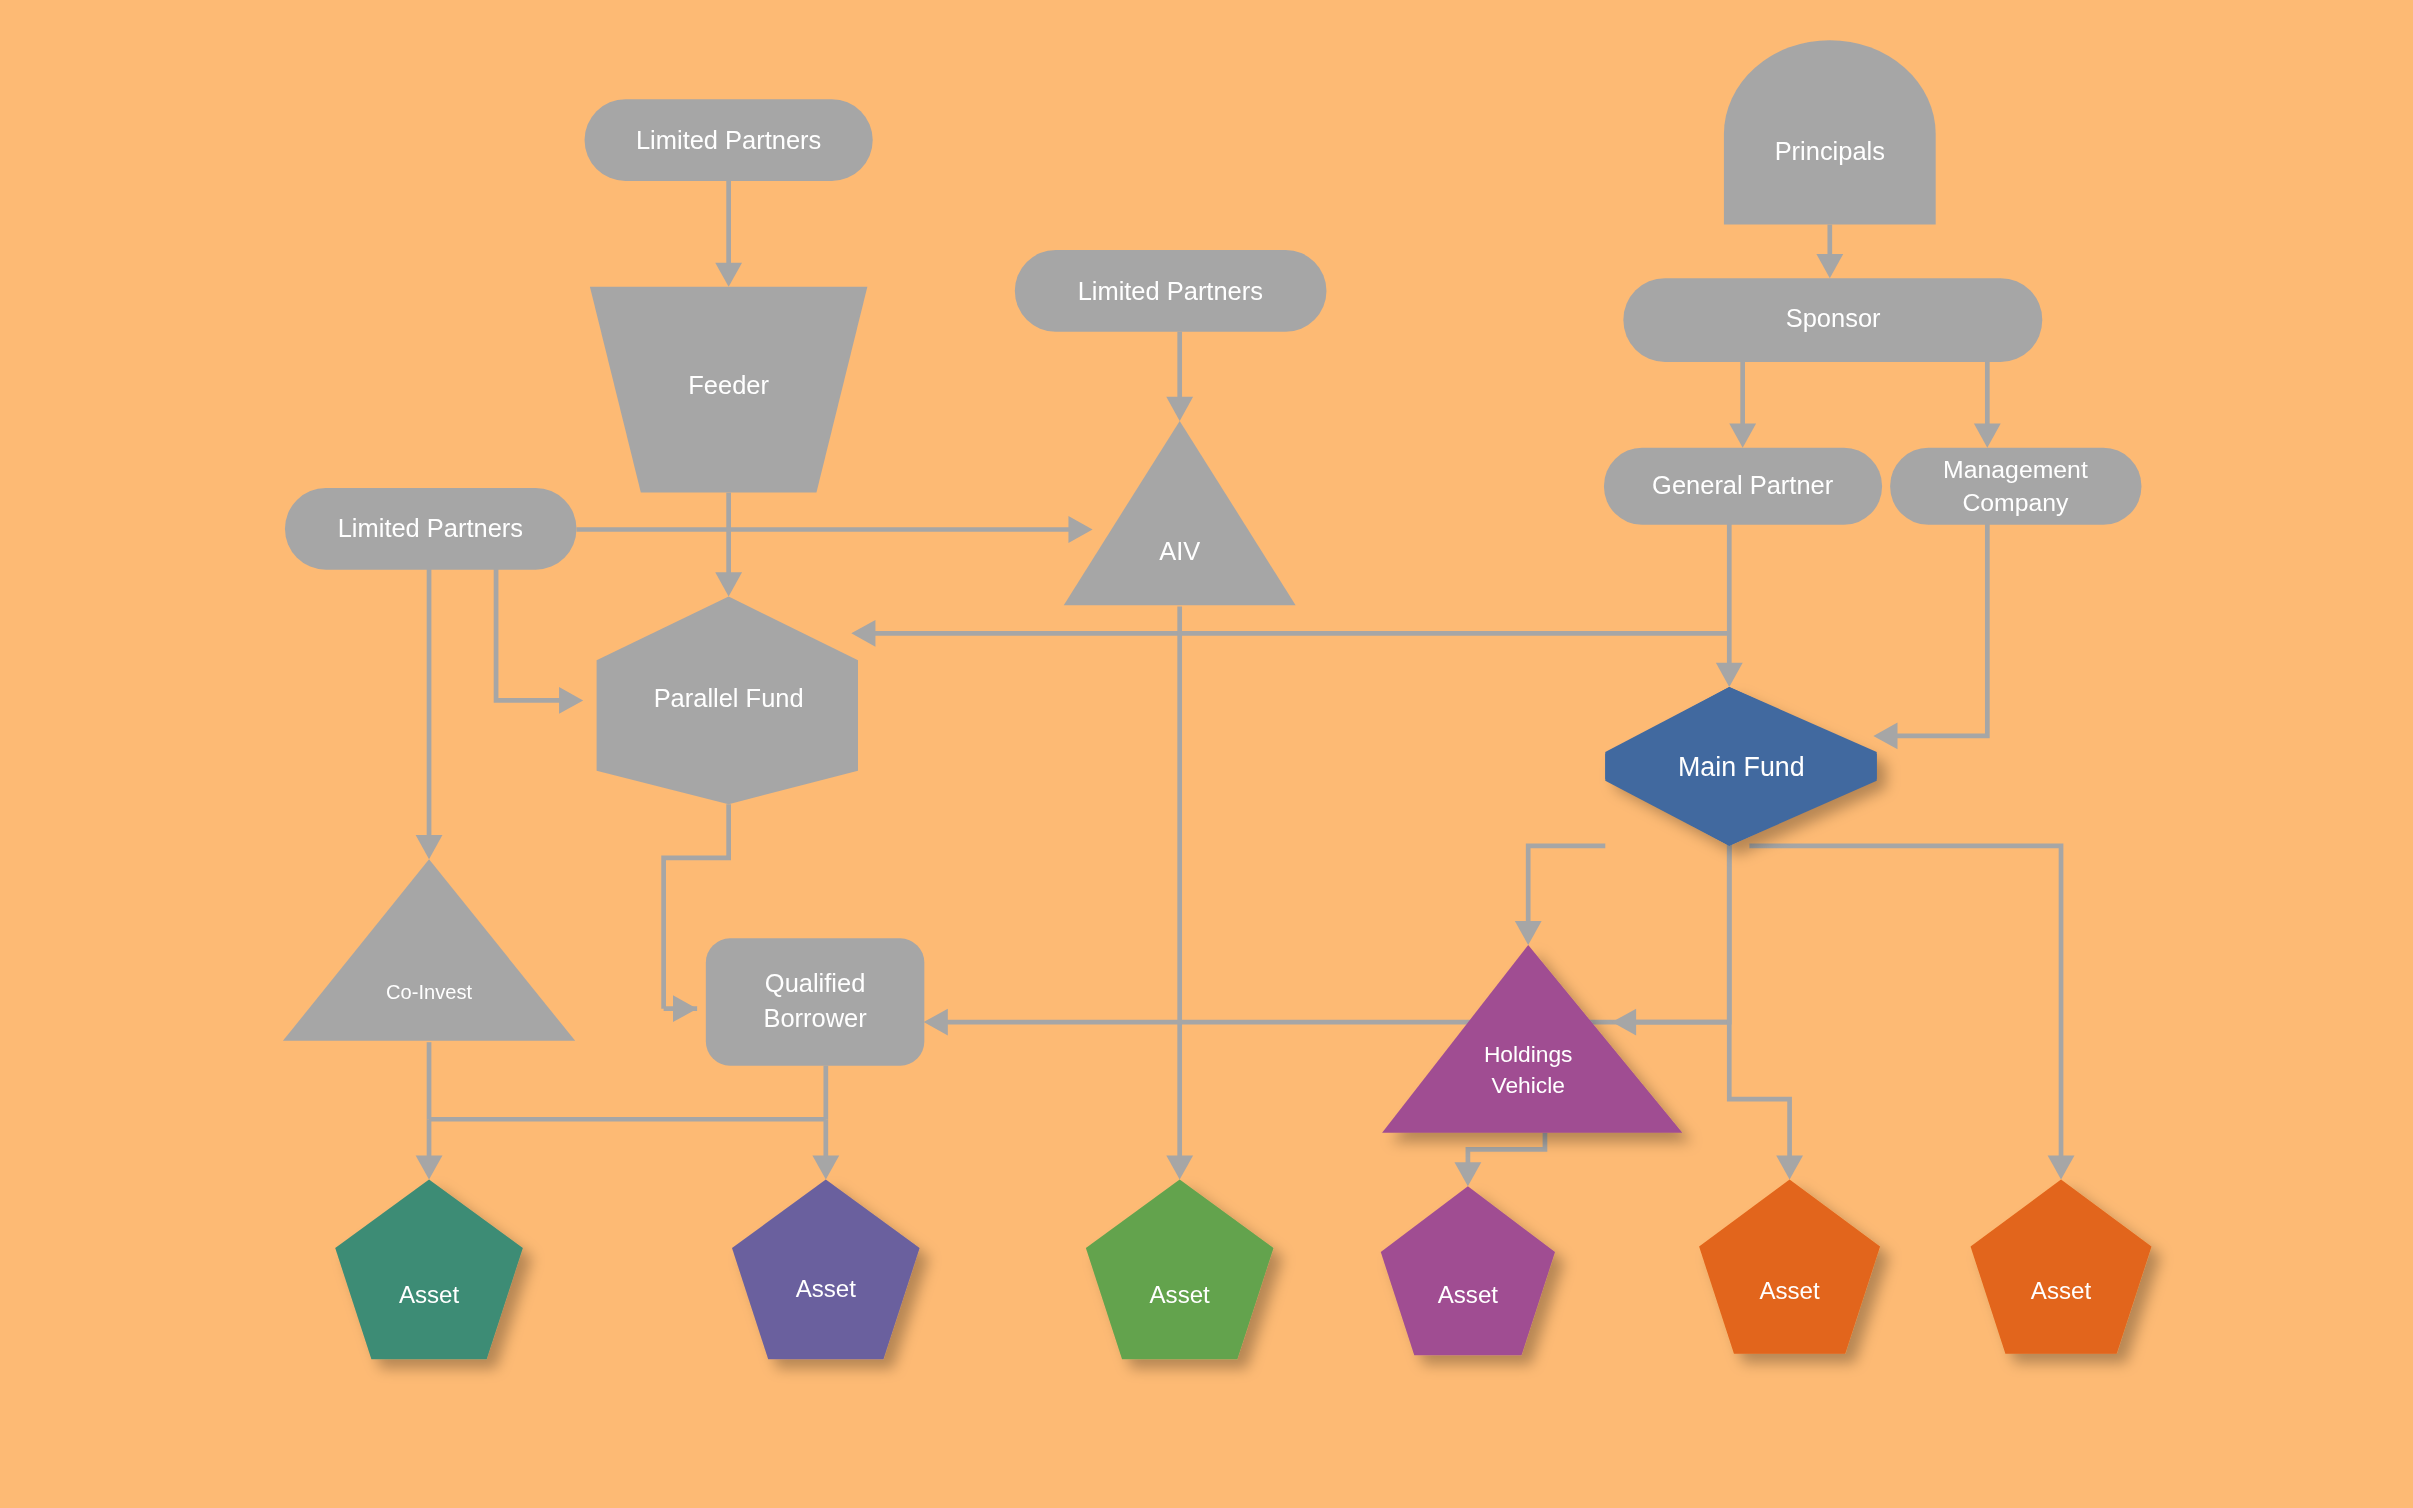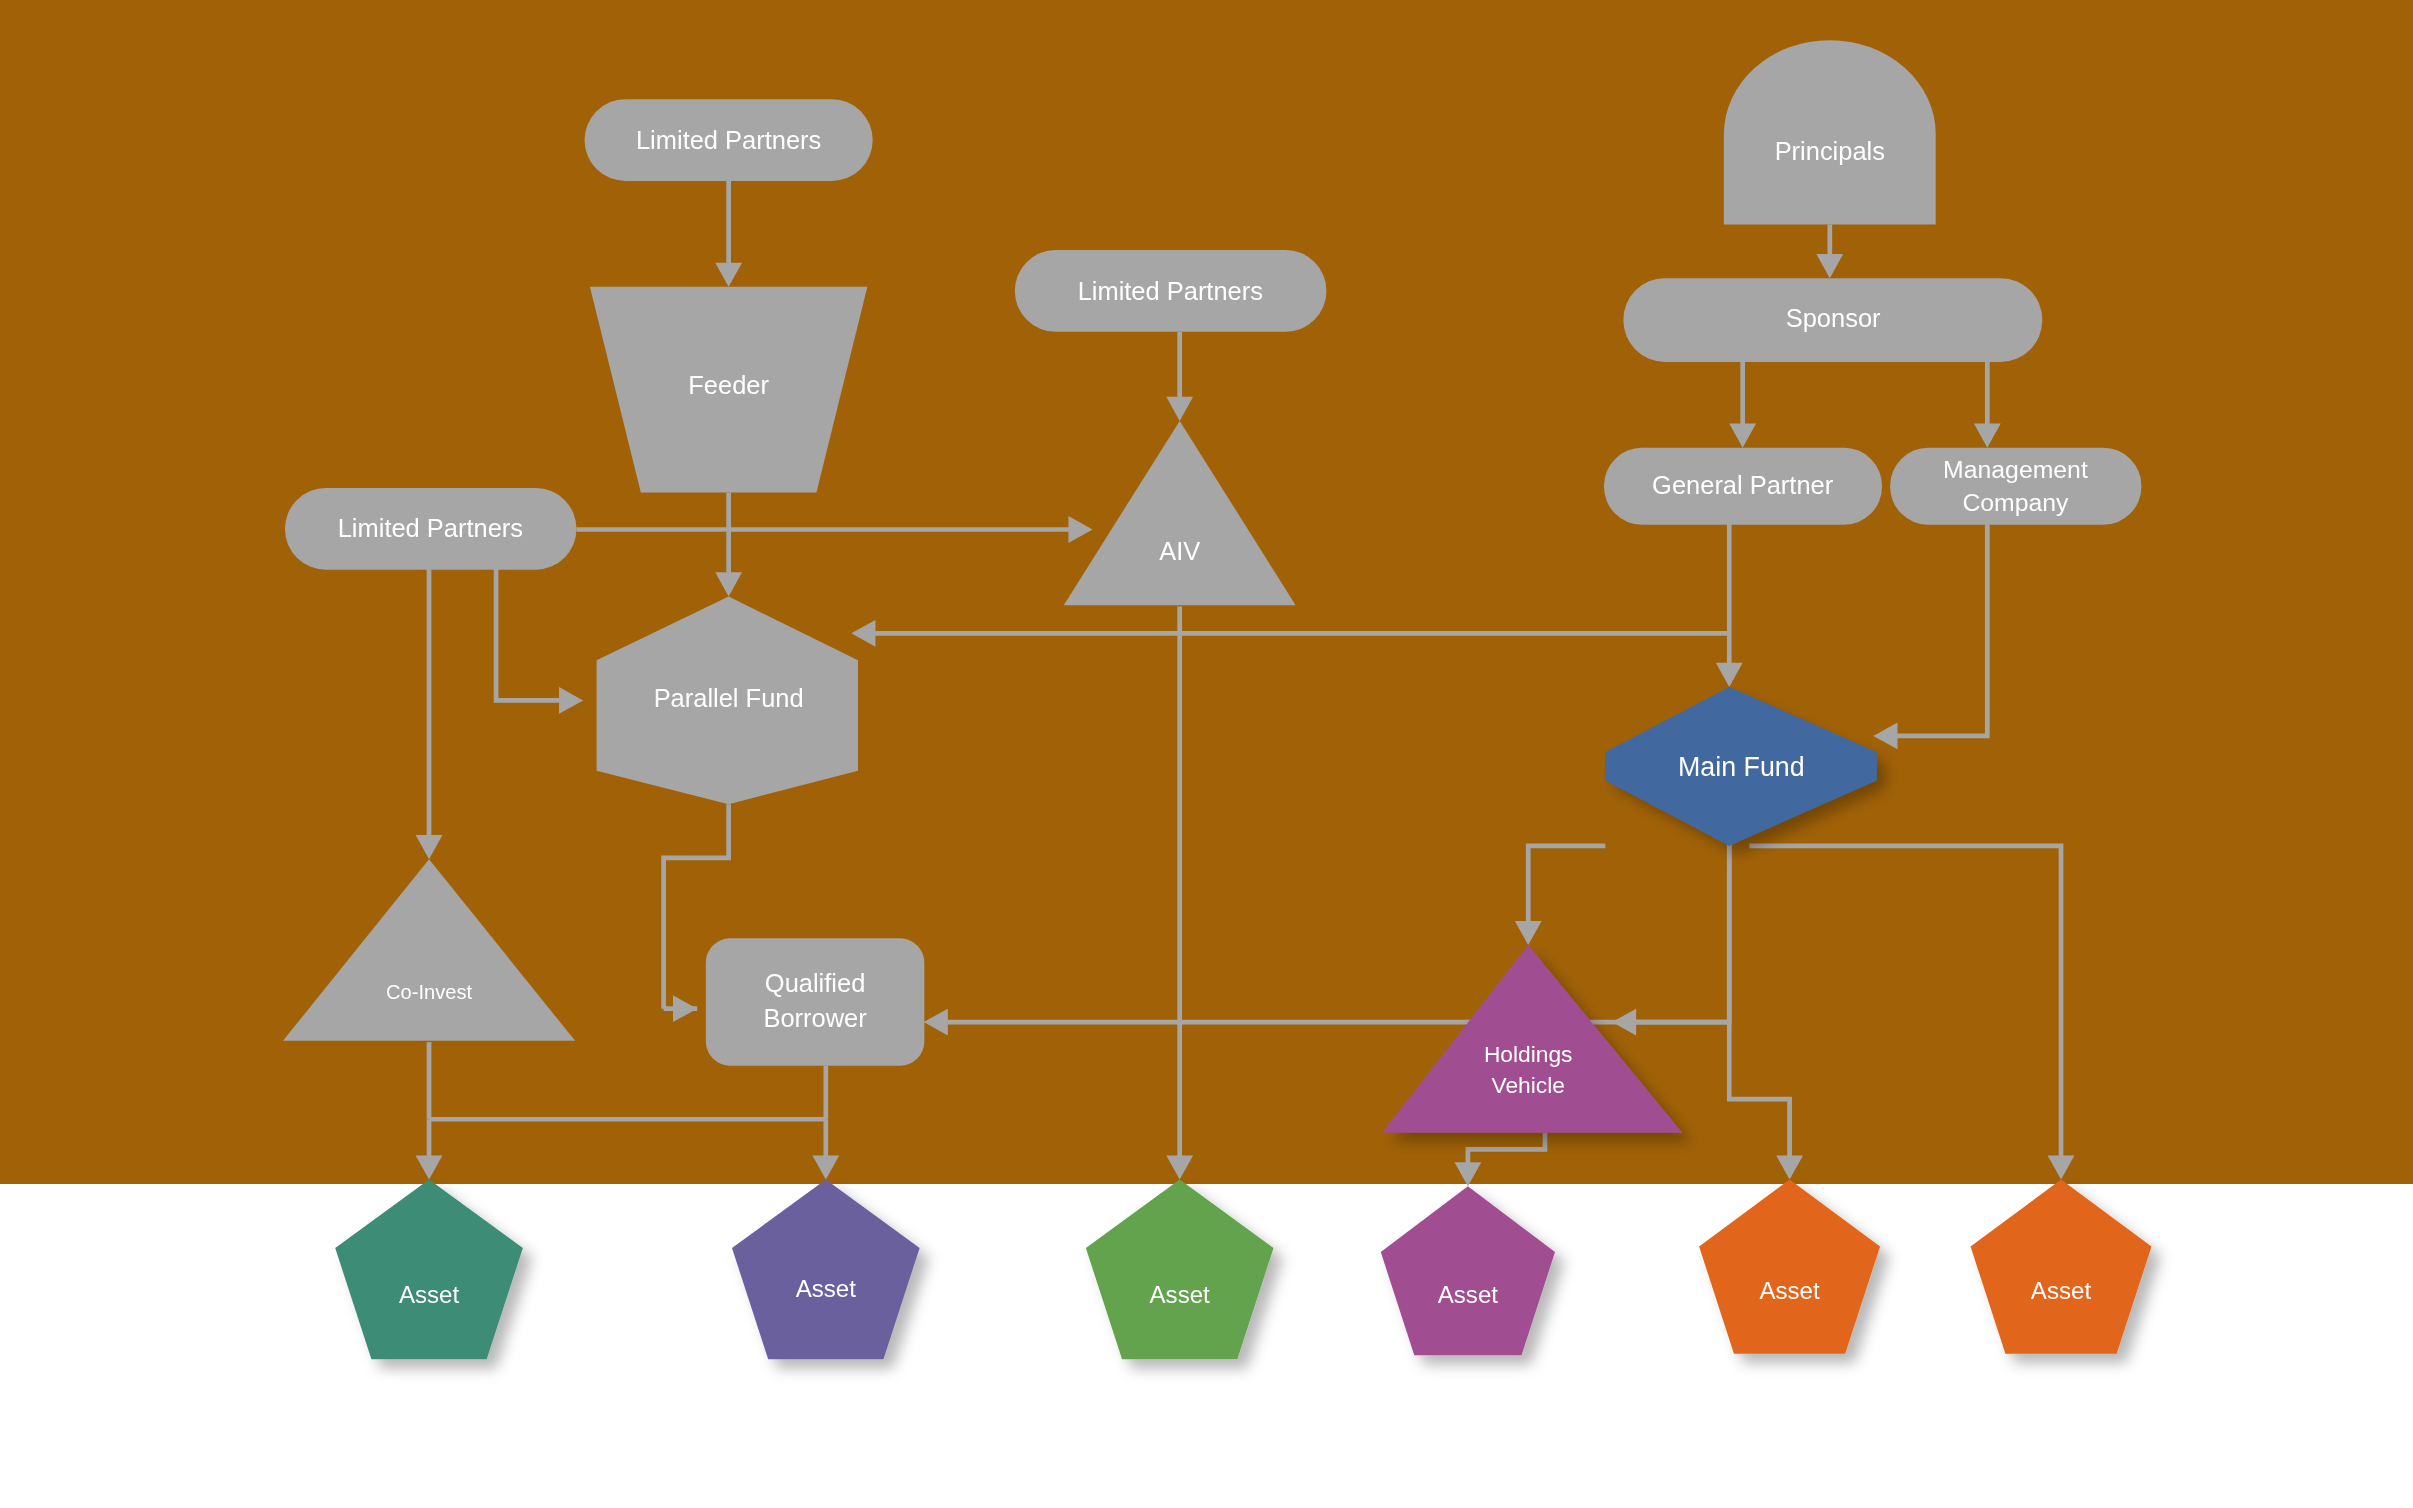--- a/index.html
+++ b/index.html
@@ -9,22 +9,22 @@
   }
   body {
     width: 2413px;
     height: 1508px;
     font-family: "Liberation Sans", sans-serif;
     overflow: hidden;
   }
   #diagram-root {
     position: relative;
     width: 2413px;
-    height: 1184px;
-    background: #a16207;
+    height: 1508px;
+    background: #fdba74;
   }
   svg.canvas {
     position: absolute;
     top: 0; left: 0;
     width: 2413px;
     height: 1508px;
   }
   .node-label {
     fill: #ffffff;
     font-family: "Liberation Sans", sans-serif;

